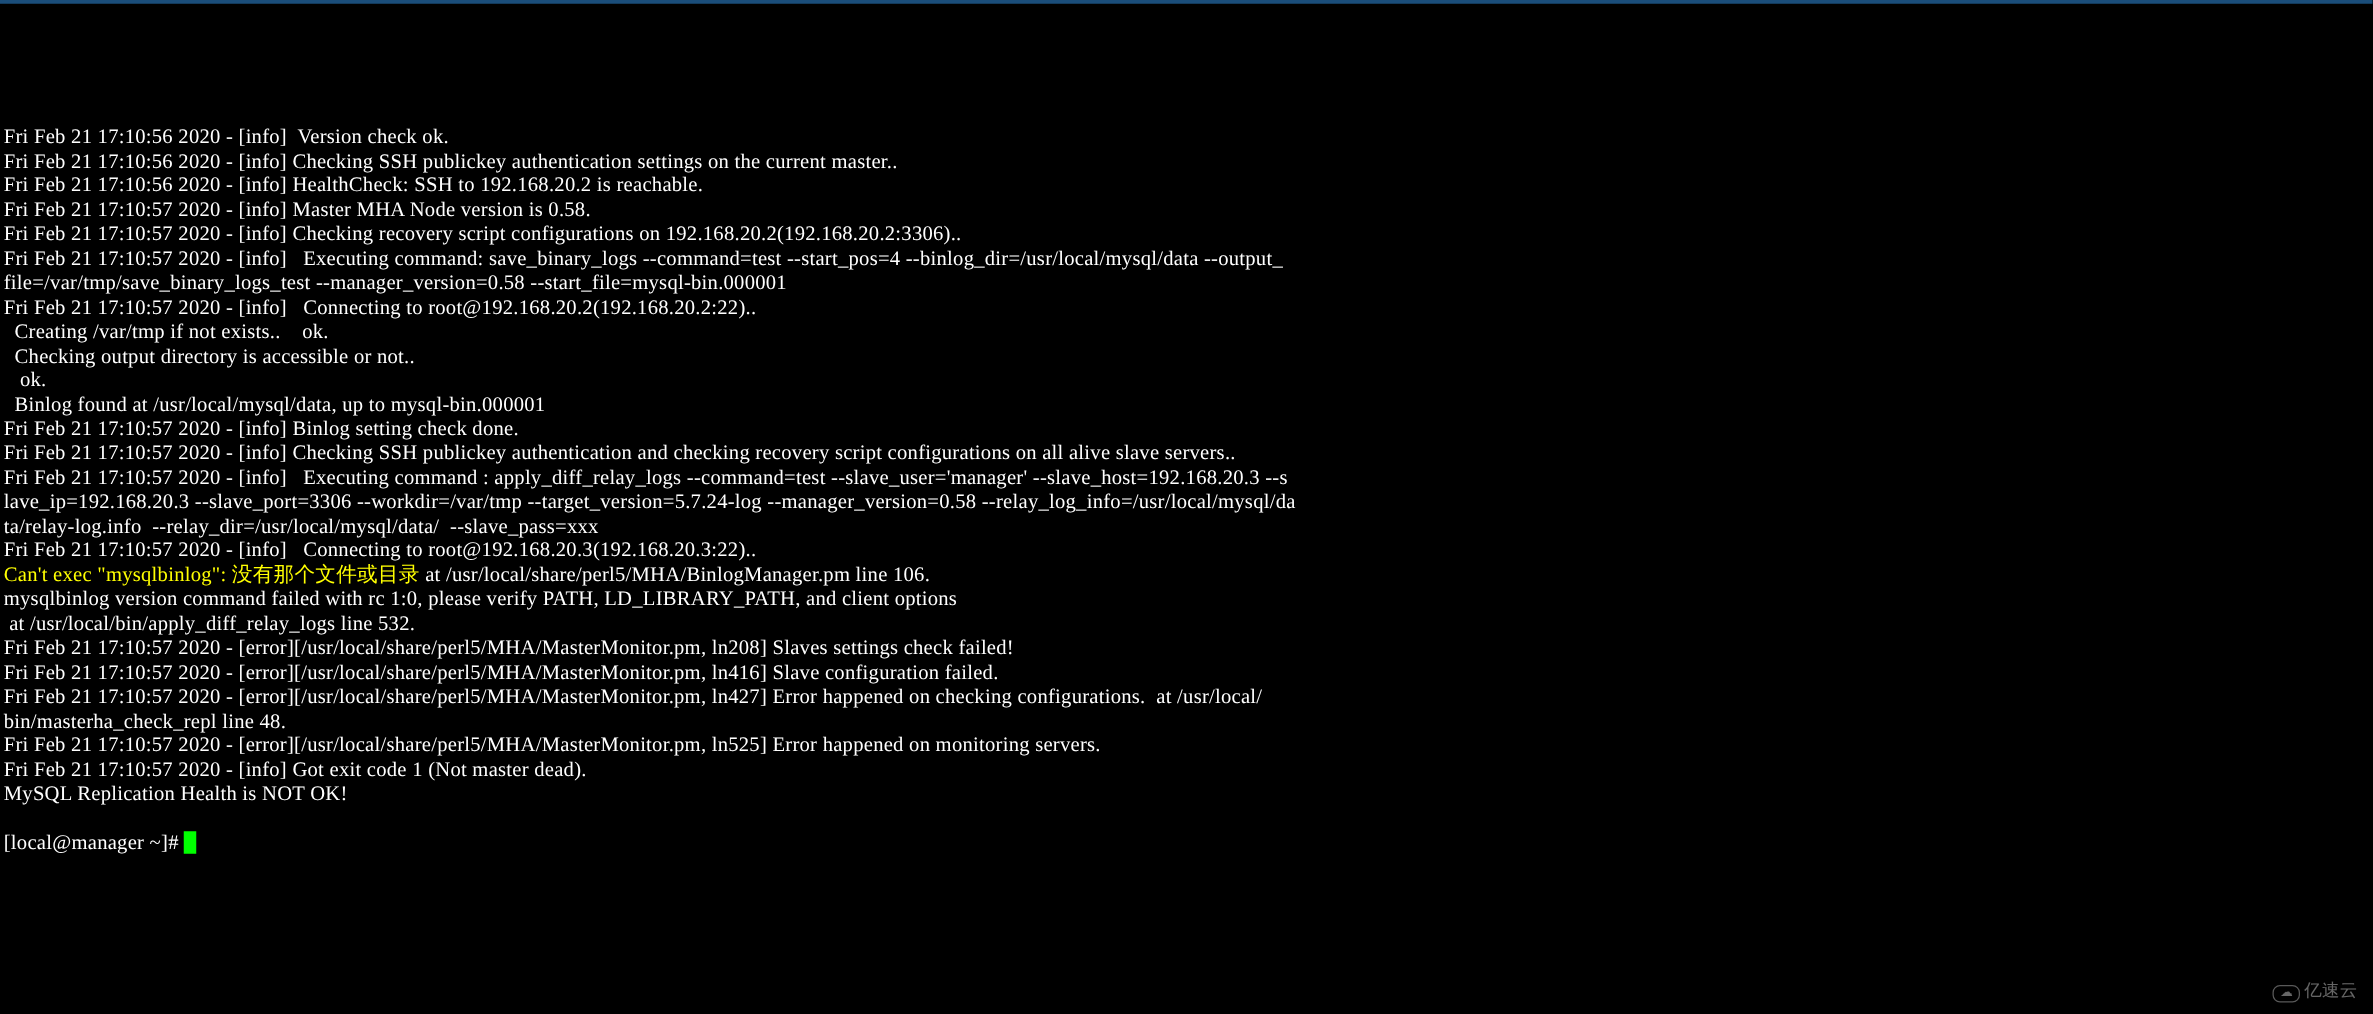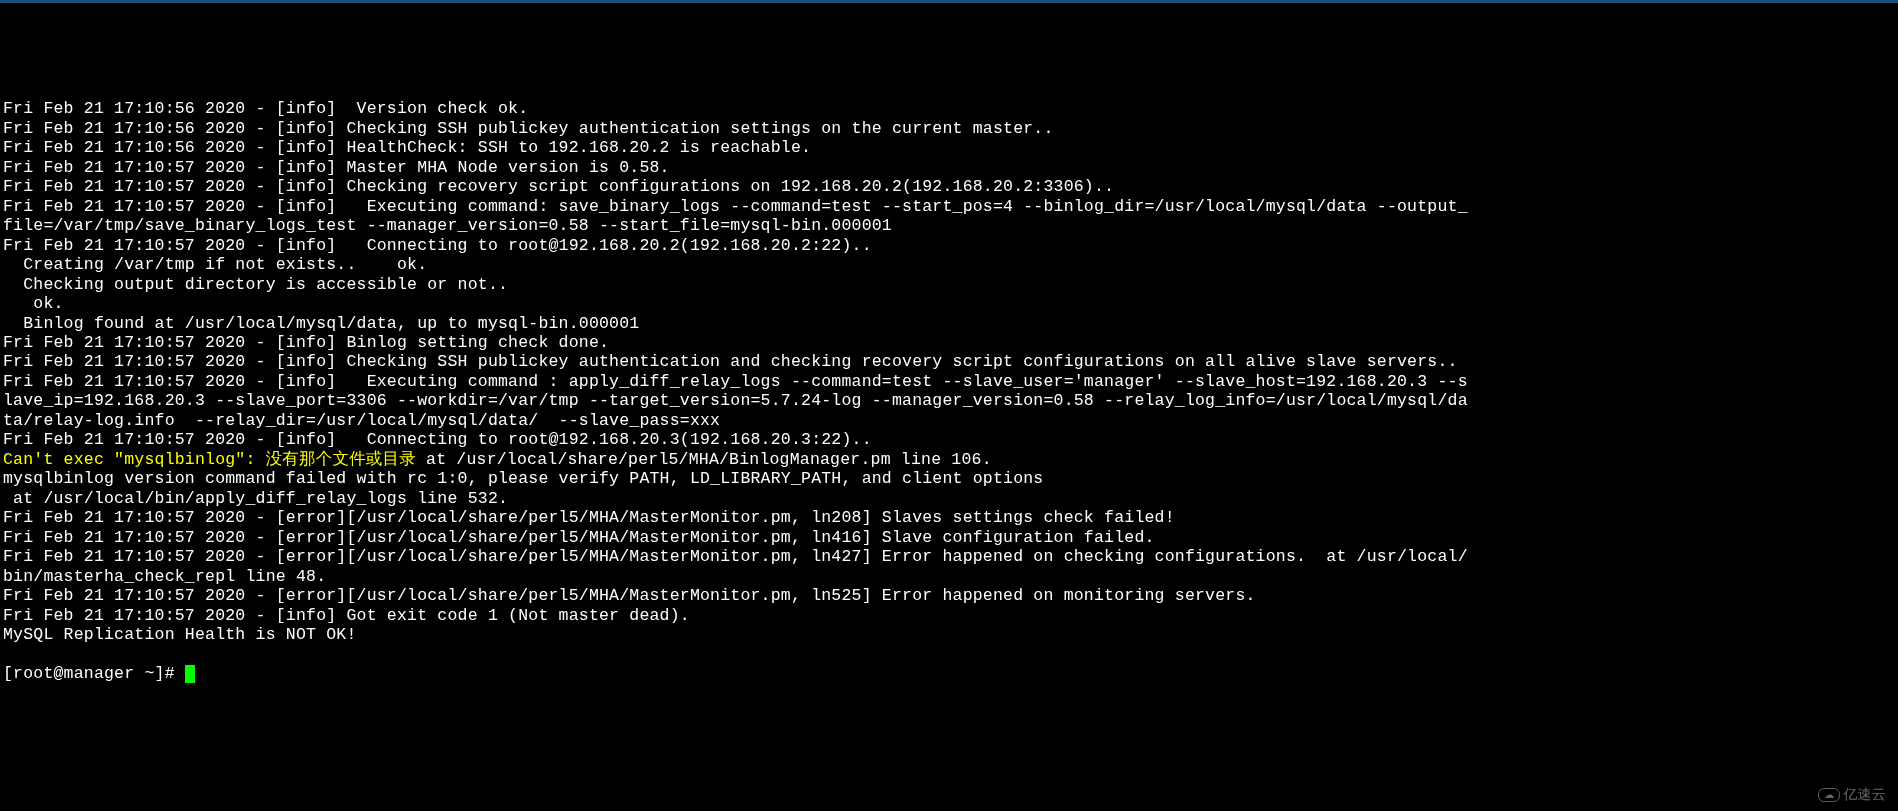--- a/index.html
+++ b/index.html
@@ -1,18 +1,19 @@
 <!DOCTYPE html>
 <html><head>
   <meta charset="utf-8">
   <style>
     * {
       margin: 0;
       padding: 0;
       box-sizing: border-box;
+      font-family: Liberation Serif, serif;
     }
     body {
       background: #000000;
       color: #ffffff;
       font-family: 'Courier New', Consolas, monospace;
       font-size: 16.5px;
       line-height: 1.18;
       padding: 2px 3px;
       white-space: pre;
       overflow: hidden;
@@ -63,21 +64,21 @@
       background: #1a4d7a;
     }
   </style>
 </head>
 <body>
 
 
 
 <div class="top-border"></div>
 <div id="terminal-output"><span class="line">Fri Feb 21 17:10:56 2020 - [info]  Version check ok.</span><span class="line">Fri Feb 21 17:10:56 2020 - [info] Checking SSH publickey authentication settings on the current master..</span><span class="line">Fri Feb 21 17:10:56 2020 - [info] HealthCheck: SSH to 192.168.20.2 is reachable.</span><span class="line">Fri Feb 21 17:10:57 2020 - [info] Master MHA Node version is 0.58.</span><span class="line">Fri Feb 21 17:10:57 2020 - [info] Checking recovery script configurations on 192.168.20.2(192.168.20.2:3306)..</span><span class="line">Fri Feb 21 17:10:57 2020 - [info]   Executing command: save_binary_logs --command=test --start_pos=4 --binlog_dir=/usr/local/mysql/data --output_</span><span class="line">file=/var/tmp/save_binary_logs_test --manager_version=0.58 --start_file=mysql-bin.000001</span><span class="line">Fri Feb 21 17:10:57 2020 - [info]   Connecting to root@192.168.20.2(192.168.20.2:22).. </span><span class="line">  Creating /var/tmp if not exists..    ok.</span><span class="line">  Checking output directory is accessible or not..</span><span class="line">   ok.</span><span class="line">  Binlog found at /usr/local/mysql/data, up to mysql-bin.000001</span><span class="line">Fri Feb 21 17:10:57 2020 - [info] Binlog setting check done.</span><span class="line">Fri Feb 21 17:10:57 2020 - [info] Checking SSH publickey authentication and checking recovery script configurations on all alive slave servers..</span><span class="line">Fri Feb 21 17:10:57 2020 - [info]   Executing command : apply_diff_relay_logs --command=test --slave_user='manager' --slave_host=192.168.20.3 --s</span><span class="line">lave_ip=192.168.20.3 --slave_port=3306 --workdir=/var/tmp --target_version=5.7.24-log --manager_version=0.58 --relay_log_info=/usr/local/mysql/da</span><span class="line">ta/relay-log.info  --relay_dir=/usr/local/mysql/data/  --slave_pass=xxx</span><span class="line">Fri Feb 21 17:10:57 2020 - [info]   Connecting to root@192.168.20.3(192.168.20.3:22).. </span><span class="line"><span class="yellow">Can't exec "mysqlbinlog": 没有那个文件或目录</span><span> at /usr/local/share/perl5/MHA/BinlogManager.pm line 106.</span></span><span class="line">mysqlbinlog version command failed with rc 1:0, please verify PATH, LD_LIBRARY_PATH, and client options</span><span class="line"> at /usr/local/bin/apply_diff_relay_logs line 532.</span><span class="line">Fri Feb 21 17:10:57 2020 - [error][/usr/local/share/perl5/MHA/MasterMonitor.pm, ln208] Slaves settings check failed!</span><span class="line">Fri Feb 21 17:10:57 2020 - [error][/usr/local/share/perl5/MHA/MasterMonitor.pm, ln416] Slave configuration failed.</span><span class="line">Fri Feb 21 17:10:57 2020 - [error][/usr/local/share/perl5/MHA/MasterMonitor.pm, ln427] Error happened on checking configurations.  at /usr/local/</span><span class="line">bin/masterha_check_repl line 48.</span><span class="line">Fri Feb 21 17:10:57 2020 - [error][/usr/local/share/perl5/MHA/MasterMonitor.pm, ln525] Error happened on monitoring servers.</span><span class="line">Fri Feb 21 17:10:57 2020 - [info] Got exit code 1 (Not master dead).</span><span class="line"></span><span class="line">MySQL Replication Health is NOT OK!</span></div>
-<div><span>[root@manager ~]# </span><span class="cursor"></span></div>
+<div><span>[local@manager ~]# </span><span class="cursor"></span></div>
 
 <div class="watermark">
   <span class="watermark-icon">☁</span>
   <span>亿速云</span>
 </div>
 
 
 
 
 </body></html>

